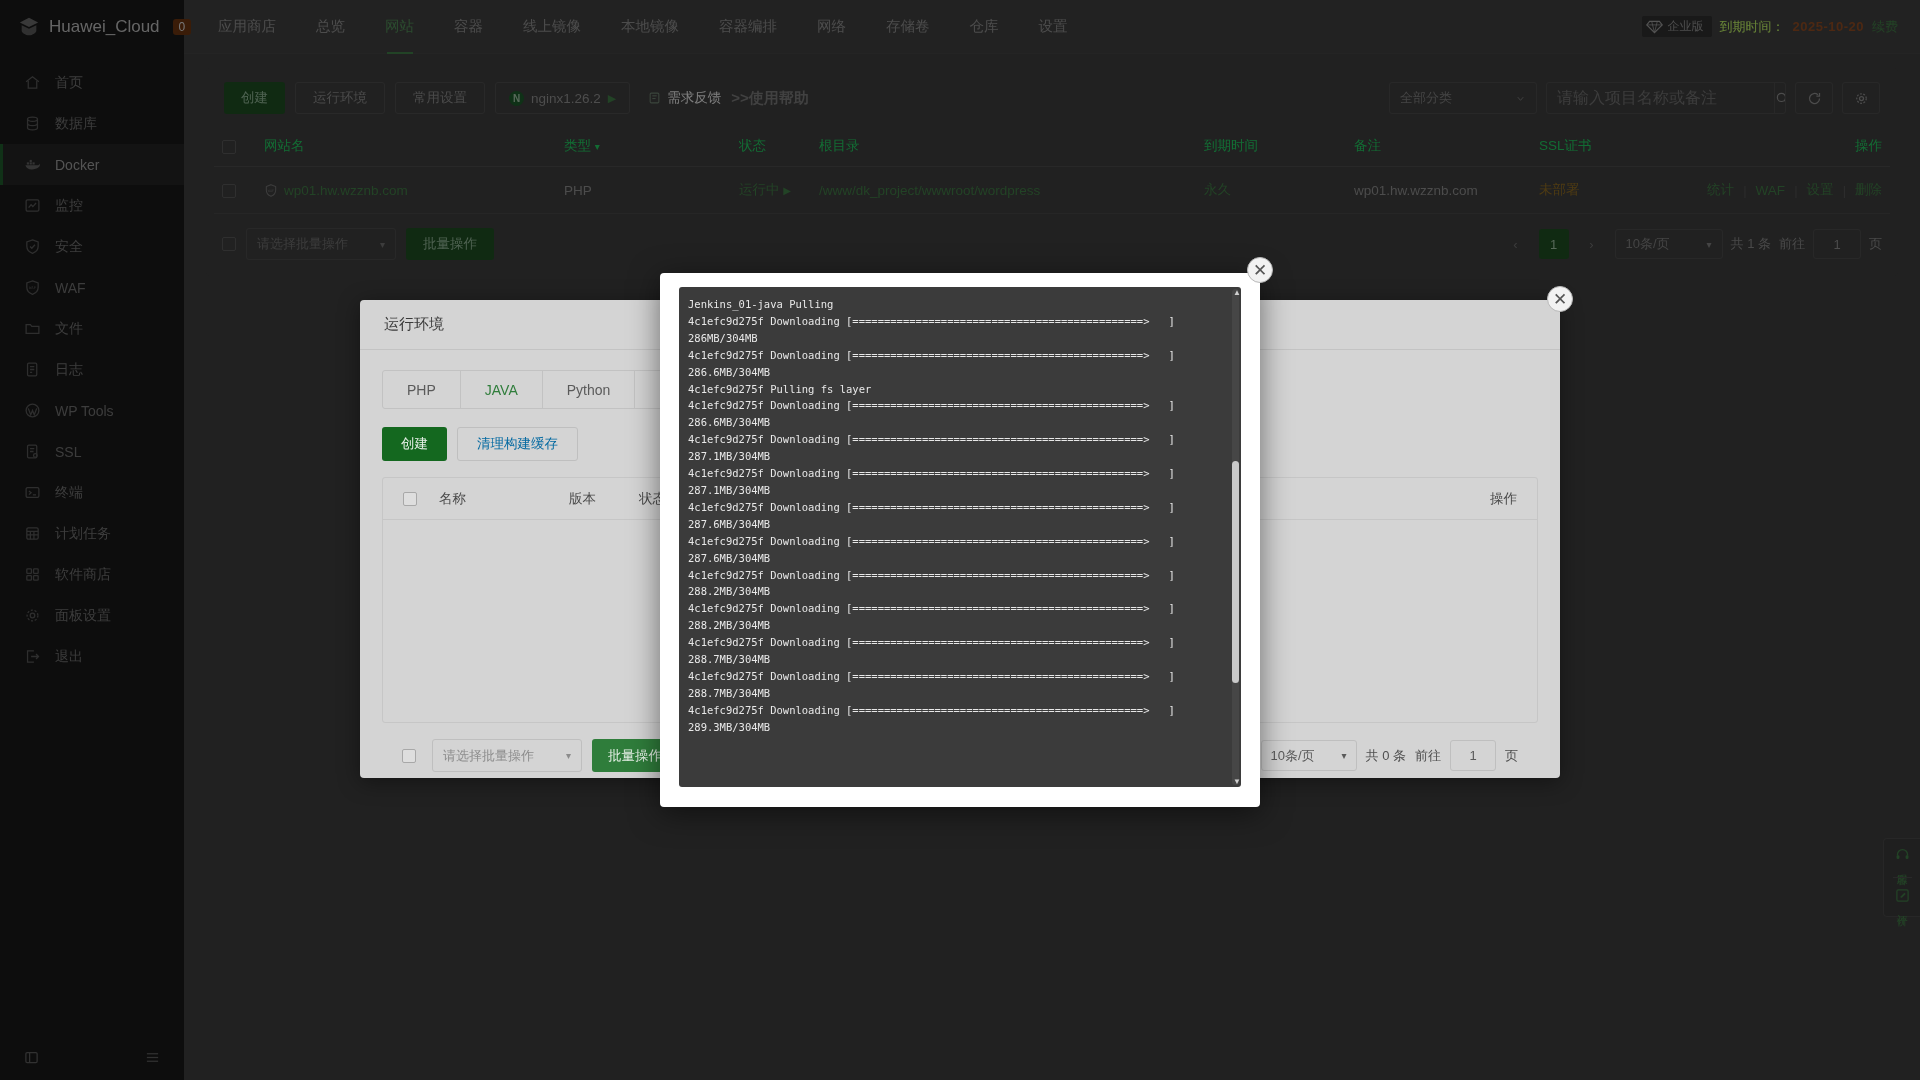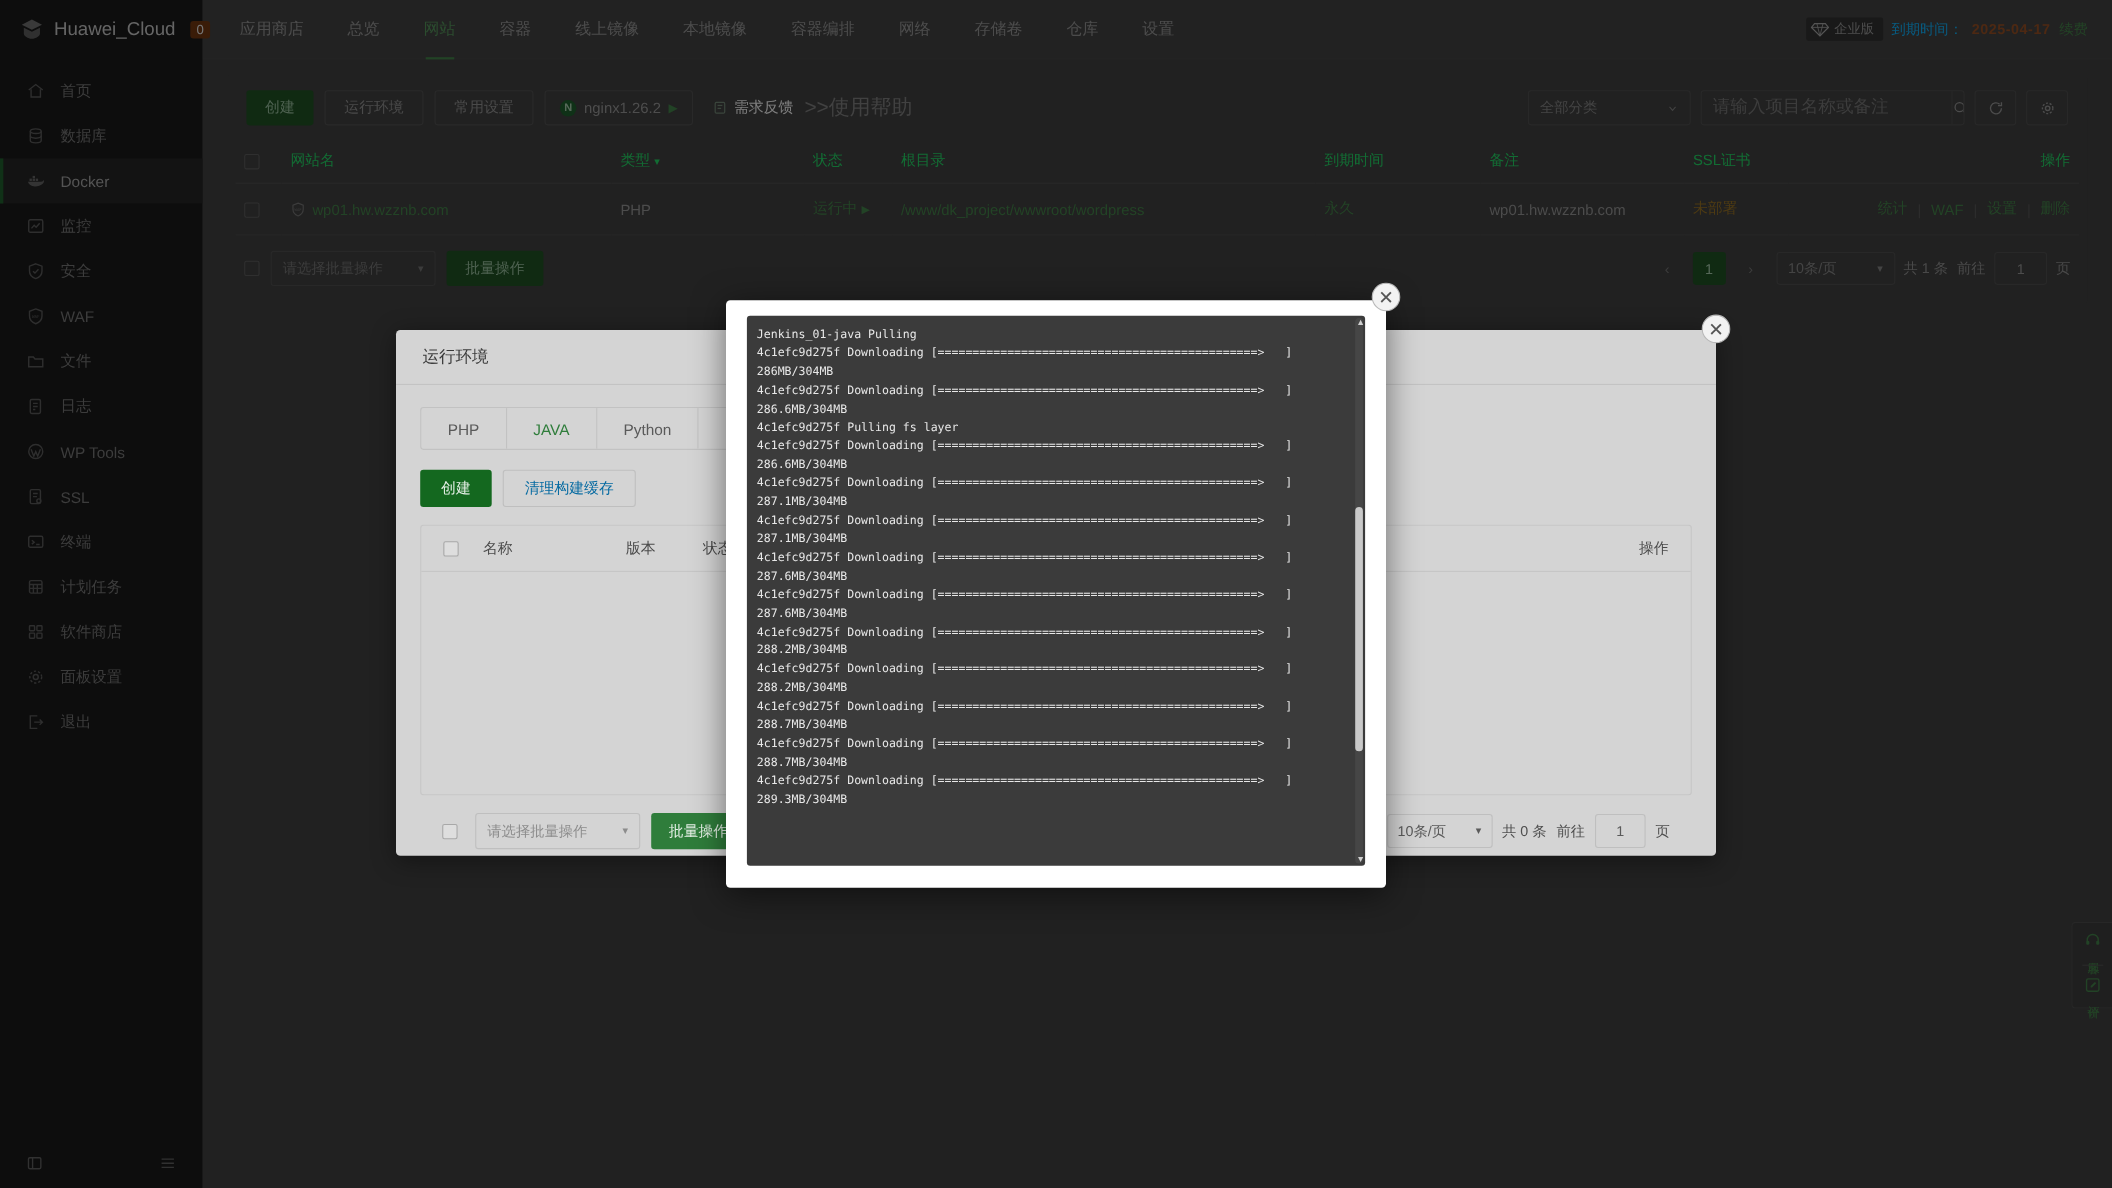--- a/index.html
+++ b/index.html
@@ -63,21 +63,21 @@
     content:""; position:absolute; left: 50%; transform: translateX(-50%);
     bottom: 0; width: 26px; height: 2px; background: #3f7a45;
   }
   .license { display: flex; align-items: center; gap: 8px; font-size: 13px; }
   .lic-badge {
     display: flex; align-items: center; gap: 5px;
     background: #2e2e2e; padding: 2px 8px 2px 4px; border-radius: 2px;
     color: #8e8e8e; font-size: 12px;
   }
   .lic-badge .gem { width: 17px; height: 14px; display:block; }
-  .lic-label { color: #0ea5e9; }
+  .lic-label { color: #bef264; }
   .lic-date { color: #8d4a22; font-weight: bold; letter-spacing: .5px; }
   .lic-renew { color: #3f7a45; }
 
   .content { flex: 1; padding: 14px 22px 0 22px; overflow: hidden; }
   .panel { background: #3c3c3c; border-radius: 3px; }
 
   .toolbar {
     display: flex; align-items: center; gap: 10px;
     padding: 14px 18px 0 18px;
   }
@@ -94,21 +94,21 @@
   }
   .nginx-dot {
     width: 15px; height: 15px; border-radius: 50%; background: #1d5a2a;
     color: #9fc0a4; font-size: 10px; display: flex; align-items: center;
     justify-content: center; font-weight: bold;
   }
   .play { color: #3f7a45; font-size: 11px; }
   .feedback { display: flex; align-items: center; gap: 6px; margin-left: 8px; }
   .feedback .fb-ico { width: 13px; height: 14px; display:block; opacity:.7; }
   .link-green { color: #e5e5e5; font-size: 13.5px; cursor: pointer; }
-  .link-grey { color: #777; font-size: 19px; cursor: pointer; }
+  .link-grey { color: #777; font-size: 15px; cursor: pointer; font-weight: bold; }
 
   .toolbar-right { margin-left: auto; display: flex; align-items: flex-start; gap: 9px; }
   .select {
     height: 32px; width: 148px; border: 1px solid #4a4a4a; border-radius: 3px;
     display: flex; align-items: center; justify-content: space-between;
     padding: 0 10px; color: #7d7d7d; font-size: 13px; cursor: pointer;
   }
   .search-box {
     height: 32px; width: 240px; border: 1px solid #4a4a4a; border-radius: 3px;
     display: flex; align-items: center; overflow: hidden;
@@ -477,21 +477,21 @@
           </div>
         <div class="license">
           <span class="lic-badge">
             <svg class="gem" viewBox="0 0 24 20">
               <path d="M5 2h14l4 5-11 11L1 7z" fill="none" stroke="#9a9a9a" stroke-width="1.6"></path>
               <path d="M1 7h22M8 2l4 16M16 2l-4 16" stroke="#9a9a9a" stroke-width="1.1" fill="none"></path>
             </svg>
             <span>企业版</span>
           </span>
           <span class="lic-label">到期时间：</span>
-          <span class="lic-date">2025-04-17</span>
+          <span class="lic-date">2025-10-20</span>
           <span class="lic-renew">续费</span>
         </div>
       </div>
 
       <div class="content">
         <div class="panel">
 
           <div class="toolbar">
             <div class="btn btn-primary">创建</div>
             <div class="btn btn-default">运行环境</div>

